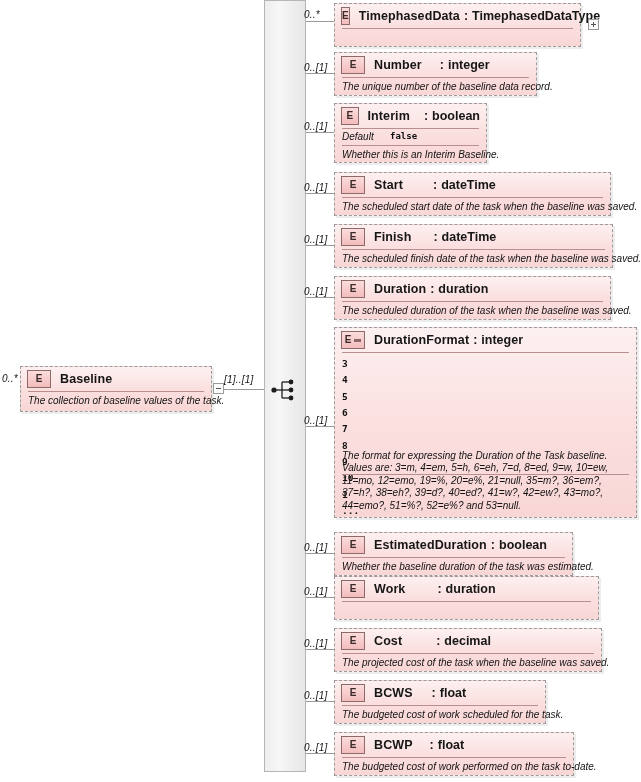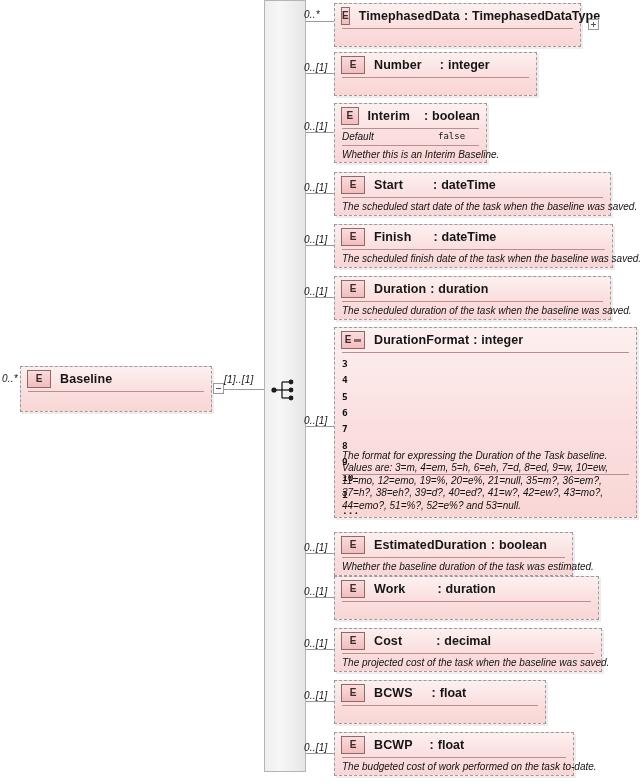--- a/index.html
+++ b/index.html
@@ -51,21 +51,21 @@
   .doc{
     font-size:10px;font-style:italic;color:#121212;
     padding:3px 7px 4px 7px;white-space:nowrap;line-height:1.25;
   }
   .doc.wrapped{white-space:normal;}
   .attrow{
     display:flex;font-size:10px;font-style:italic;color:#121212;
     padding:2px 7px 2px 7px;
   }
   .attrow .k{min-width:48px;}
-  .attrow .v{font-style:normal;font-family:"DejaVu Sans Mono","Liberation Mono",monospace;font-size:9px;font-weight:normal;margin-left:48px;}
+  .attrow .v{font-style:normal;font-family:"DejaVu Sans Mono","Liberation Mono",monospace;font-size:9px;font-weight:bold;}
 
   
   .enum-wrap{display:flex;padding:3px 7px 0 7px;font-size:10px;}
   .enum-label{font-style:italic;color:#121212;min-width:70px;}
   .enum-vals{
     font-family:"DejaVu Sans Mono","Liberation Mono",monospace;
     font-size:9.5px;font-weight:bold;color:#111;line-height:1.72;
   }
   .enum-vals div{white-space:pre;}
 
@@ -93,20 +93,21 @@
 <div id="canvas">
 
   <div class="card" style="left:2px;top:373px;">0..*</div>
 
   <div class="node" id="rootNode" style="left:20px;top:366px;width:192px;height:46px;">
     <div class="node-head">
       <span class="ebox">E</span>
       <span class="nm">Baseline</span>
     </div>
     <div class="sep"></div>
+    <div class="doc">The collection of baseline values of the task.</div>
   </div>
 
   <div class="pmbox" style="left:213px;top:383px;"></div>
   <div class="hline" style="left:224px;top:389px;width:40px;"></div>
   <div class="card" style="left:224px;top:374px;">[1]..[1]</div>
 
   <div class="seq-col"></div>
   <div class="seq-icon">
     <svg width="26" height="22" viewBox="0 0 26 22">
       <circle cx="3" cy="11" r="2.6" fill="#1d1d1d"></circle>
@@ -148,20 +149,21 @@
 
   <div class="card" style="left:304px;top:62px;">0..[1]</div>
   <div class="node" style="left:334px;top:52px;width:203px;height:44px;">
     <div class="node-head">
       <span class="ebox">E</span>
       <span class="nm">Number</span>
       <span class="ty" style="margin-left:18px;">:</span>
       <span class="ty">integer</span>
     </div>
     <div class="sep"></div>
+    <div class="doc">The unique number of the baseline data record.</div>
   </div>
 
   <div class="card" style="left:304px;top:121px;">0..[1]</div>
   <div class="node" style="left:334px;top:103px;width:153px;height:60px;">
     <div class="node-head">
       <span class="ebox">E</span>
       <span class="nm">Interim</span>
       <span class="ty" style="margin-left:14px;">:</span>
       <span class="ty">boolean</span>
     </div>
@@ -274,20 +276,21 @@
 
   <div class="card" style="left:304px;top:690px;">0..[1]</div>
   <div class="node" style="left:334px;top:680px;width:212px;height:44px;">
     <div class="node-head">
       <span class="ebox">E</span>
       <span class="nm">BCWS</span>
       <span class="ty" style="margin-left:19px;">:</span>
       <span class="ty">float</span>
     </div>
     <div class="sep"></div>
+    <div class="doc">The budgeted cost of work scheduled for the task.</div>
   </div>
 
   <div class="card" style="left:304px;top:742px;">0..[1]</div>
   <div class="node" style="left:334px;top:732px;width:240px;height:44px;">
     <div class="node-head">
       <span class="ebox">E</span>
       <span class="nm">BCWP</span>
       <span class="ty" style="margin-left:17px;">:</span>
       <span class="ty">float</span>
     </div>

